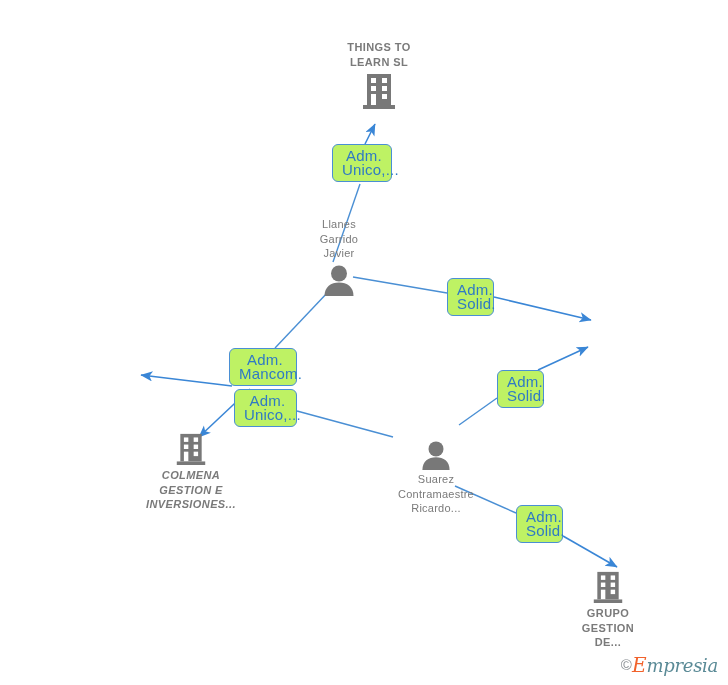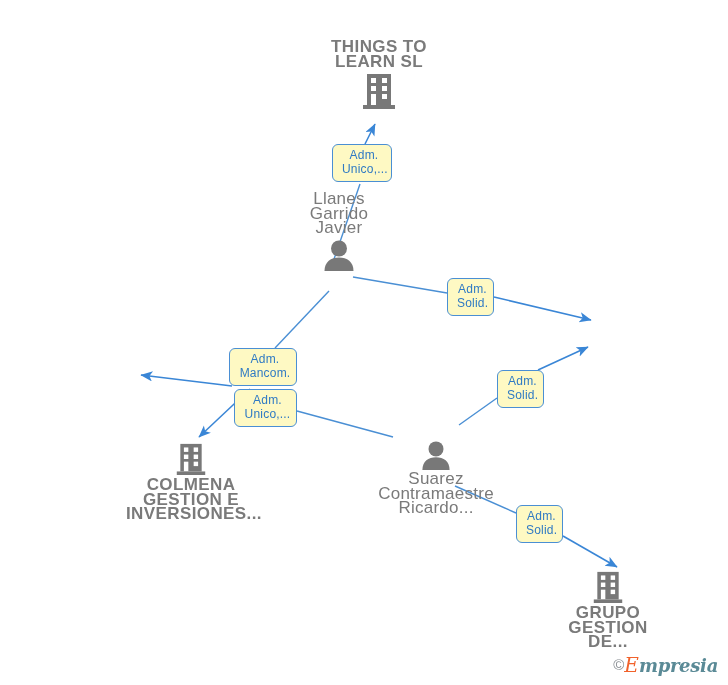--- a/index.html
+++ b/index.html
@@ -33,43 +33,43 @@
     text-align: center;
     user-select: none;
   }
   .node-icon {
     display: block;
     margin: 0 auto;
     line-height: 0;
   }
   .node-label {
     display: block;
-    font-size: 17px;
+    font-size: 11px;
     line-height: 14.5px;
     letter-spacing: 0.25px;
     color: #7a7a7a;
     white-space: pre-line;
     margin-top: 2px;
   }
   .node-label.company {
     font-weight: bold;
     letter-spacing: 0.4px;
   }
   .node.label-above .node-label {
     margin-top: 0;
     margin-bottom: 3px;
   }
   .edge-label {
     position: absolute;
     box-sizing: border-box;
-    background: #fef9c3;
+    background: #bef264;
     border: 1.4px solid #4a8fd4;
     border-radius: 6px;
     color: #2f7ac4;
-    font-size: 12px;
+    font-size: 15px;
     line-height: 13.5px;
     text-align: center;
     padding: 4px 5px 4px 9px;
     white-space: pre-line;
     letter-spacing: 0.2px;
   }
   .watermark {
     position: absolute;
     right: 10px;
     bottom: 8px;
@@ -88,21 +88,20 @@
     font-family: "DejaVu Serif", serif;
     font-style: italic;
     font-size: 20px;
   }
   .watermark .brand-rest {
     color: #5a8a96;
     font-family: "DejaVu Serif", serif;
     font-style: italic;
     font-size: 18px;
     letter-spacing: -0.3px;
-    font-weight: bold;
   }
 </style>
 </head>
 <body>
 
 <div id="graph-canvas">
 
   <svg id="edge-layer" viewBox="0 0 728 685" width="728" height="685" xmlns="http://www.w3.org/2000/svg">
     <defs>
       <marker id="arrowhead" markerWidth="9" markerHeight="9" refX="7.2" refY="3.2" orient="auto" markerUnits="strokeWidth">
@@ -145,35 +144,35 @@
         <rect x="21" y="6" width="5" height="5" fill="#ffffff"></rect>
         <rect x="10" y="14" width="5" height="5" fill="#ffffff"></rect>
         <rect x="21" y="14" width="5" height="5" fill="#ffffff"></rect>
         <rect x="21" y="22" width="5" height="5" fill="#ffffff"></rect>
         <rect x="10" y="22" width="5" height="11" fill="#ffffff"></rect>
         <rect x="2" y="33" width="32" height="4" fill="#787878"></rect>
       </svg>
     </span>
   </div>
 
-  <div class="node label-above" style="left:339px; top:192px;">
+  <div class="node label-above" style="left:339px; top:217px;">
     <span class="node-label">Llanes
 Garrido
 Javier</span>
     <span class="node-icon">
       <svg width="34" height="32" viewBox="0 0 34 32" xmlns="http://www.w3.org/2000/svg">
         <circle cx="17" cy="9.5" r="8" fill="#787878"></circle>
         <path d="M2.5,32 C2.5,22.8 9,18.5 17,18.5 C25,18.5 31.5,22.8 31.5,32 Z" fill="#787878"></path>
       </svg>
     </span>
   </div>
 
 
 
-  <div class="node" style="left:191px; top:442px;">
+  <div class="node" style="left:191px; top:432px;font-style:italic;">
     <span class="node-icon">
       <svg width="32" height="34" viewBox="0 0 36 38" xmlns="http://www.w3.org/2000/svg">
         <rect x="6" y="2" width="24" height="31" fill="#787878"></rect>
         <rect x="10" y="6" width="5" height="5" fill="#ffffff"></rect>
         <rect x="21" y="6" width="5" height="5" fill="#ffffff"></rect>
         <rect x="10" y="14" width="5" height="5" fill="#ffffff"></rect>
         <rect x="21" y="14" width="5" height="5" fill="#ffffff"></rect>
         <rect x="21" y="22" width="5" height="5" fill="#ffffff"></rect>
         <rect x="10" y="22" width="5" height="11" fill="#ffffff"></rect>
         <rect x="2" y="33" width="32" height="4" fill="#787878"></rect>

